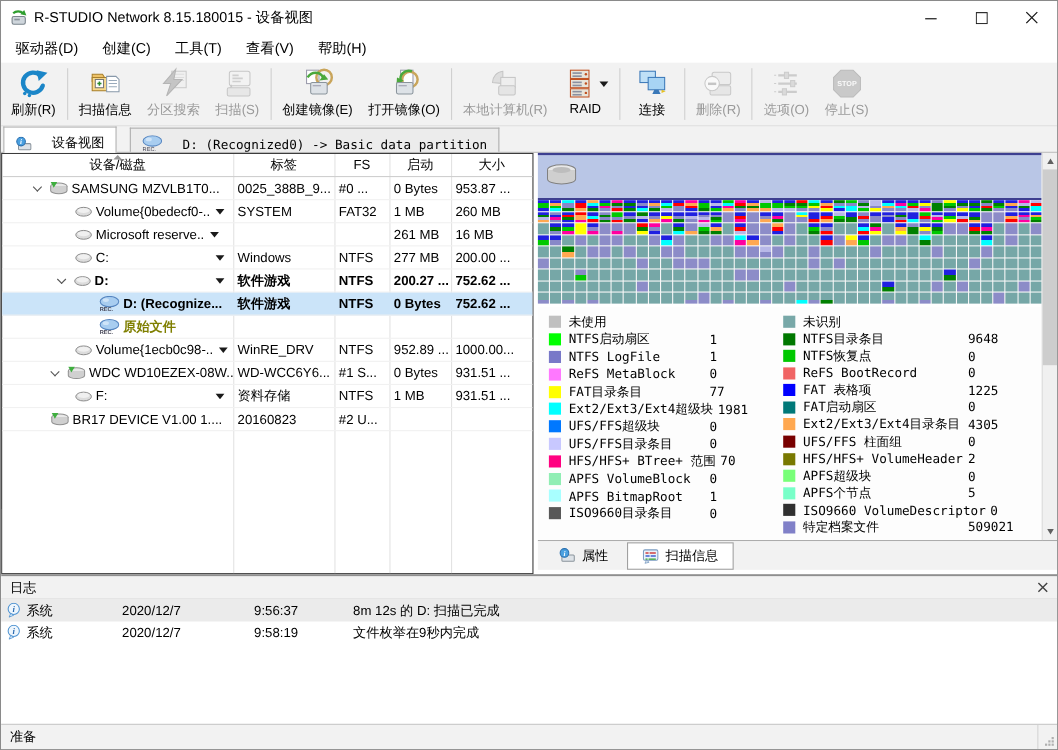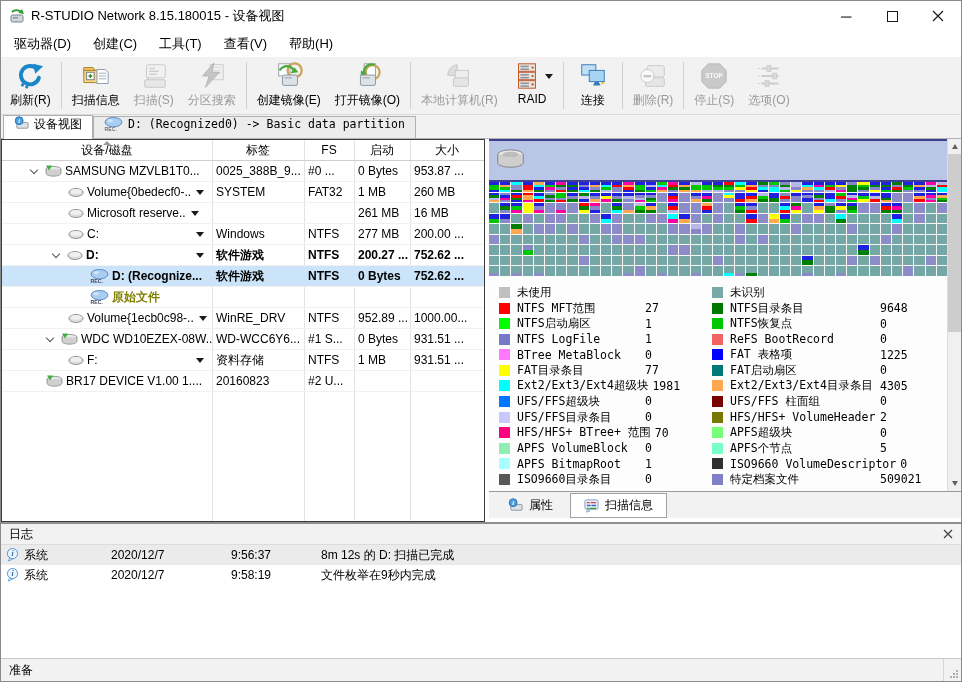--- a/index.html
+++ b/index.html
@@ -20,21 +20,21 @@
 .tb-group{display:flex}
 .tb-btn{display:flex;flex-direction:column;align-items:center;padding:3px 7px 0;min-width:52px}
 .tb-icnrow{height:32px;display:flex;align-items:center;justify-content:center;gap:3px}
 .tb-label{font-size:12px;margin-top:0;white-space:nowrap}
 .tb-btn.disabled .tb-icnrow{filter:grayscale(1) opacity(.55)}
 .tb-btn.disabled .tb-label{color:#9a9a9a}
 .tb-sep{width:1px;background:#d0d0d0;margin:5px 3px}
 .tb-drop{width:0;height:0;border-left:4px solid transparent;border-right:4px solid transparent;border-top:5px solid #1a1a1a}
 
 .tabbar{height:24px;background:#f2f2f2;display:flex;align-items:flex-end;border-bottom:1px solid #b4b4b4;padding-left:2px;flex:0 0 auto}
-.tab{display:flex;align-items:flex-start;gap:5px;height:22px;padding:0 10px;border:1px solid #b0b0b0;border-bottom:none;margin-right:0;background:#ececec;font-size:12px;white-space:nowrap}
+.tab{display:flex;align-items:flex-end;gap:18px;height:22px;padding:0 10px;border:1px solid #b0b0b0;border-bottom:none;margin-right:12px;background:#ececec;font-size:12px;white-space:nowrap}
 .tab.active{background:#fff;height:24px;margin-bottom:-1px;z-index:2;position:relative}
 .tab.mono span.tab-label{font-family:"DejaVu Sans Mono",monospace;font-size:11.5px}
 
 .main{display:flex;height:383px;flex:0 0 auto;background:#fff}
 .left-panel{width:484px;border:1px solid #3c3c3c;position:relative;display:flex;flex-direction:column;background:#fff}
 .vline{position:absolute;top:0;bottom:0;width:1px;background:#e3e3e3;z-index:0}
 .tree-header{display:flex;height:21px;border-bottom:1px solid #cfcfcf;flex:0 0 auto;position:relative;z-index:1}
 .th-cell{display:flex;align-items:center;justify-content:center;font-size:12px;position:relative}
 .sortmark{position:absolute;top:1px;left:50%;margin-left:-4px;width:0;height:0;border-left:4px solid transparent;border-right:4px solid transparent;border-bottom:4px solid #9a9a9a}
 .c1{width:210px}.c2{width:92px}.c3{width:50px}.c4{width:56px}.c5{flex:1}
@@ -165,40 +165,40 @@
                 <path d="M19 13h8M19 16h8M19 19h8" stroke="#9ab"></path>
               </svg>
             </span>
           </div>
           <span class="tb-label">扫描信息</span>
         </div>
         <div class="tb-btn disabled">
           <div class="tb-icnrow">
             <span class="ticn">
               <svg viewBox="0 0 32 32" width="30" height="30">
+                <rect x="14" y="4" width="14" height="16" fill="#eee" stroke="#aaa"></rect>
+                <path d="M16 7h10M16 10h10M16 13h10" stroke="#ccc"></path>
+                <polygon points="18,2 6,16 13,16 9,28 24,12 16,12" fill="#9aa2aa" stroke="#7a848c"></polygon>
+              </svg>
+            </span>
+          </div>
+          <span class="tb-label">分区搜索</span>
+        </div>
+        <div class="tb-btn disabled">
+          <div class="tb-icnrow">
+            <span class="ticn">
+              <svg viewBox="0 0 32 32" width="30" height="30">
                 <rect x="8" y="4" width="20" height="14" rx="2" fill="#eef2f6" stroke="#9aa6b0"></rect>
                 <path d="M11 8h6M11 11h10M11 14h8" stroke="#8fb8d8" stroke-width="1.6"></path>
                 <path d="M10 18l-3 5h4z" fill="#dde5ea" stroke="#9aa6b0"></path>
                 <rect x="6" y="20" width="22" height="8" rx="1.5" fill="#d9dee3" stroke="#9aa6b0"></rect>
               </svg>
             </span>
           </div>
           <span class="tb-label">扫描(S)</span>
-        </div>
-        <div class="tb-btn disabled">
-          <div class="tb-icnrow">
-            <span class="ticn">
-              <svg viewBox="0 0 32 32" width="30" height="30">
-                <rect x="14" y="4" width="14" height="16" fill="#eee" stroke="#aaa"></rect>
-                <path d="M16 7h10M16 10h10M16 13h10" stroke="#ccc"></path>
-                <polygon points="18,2 6,16 13,16 9,28 24,12 16,12" fill="#9aa2aa" stroke="#7a848c"></polygon>
-              </svg>
-            </span>
-          </div>
-          <span class="tb-label">分区搜索</span>
         </div>
       </div>
       <div class="tb-sep"></div>
       <div class="tb-group">
         <div class="tb-btn">
           <div class="tb-icnrow">
             <span class="ticn">
               <svg viewBox="0 0 32 32" width="30" height="30">
                 <rect x="5" y="3" width="12" height="13" fill="#fff" stroke="#99a"></rect>
                 <circle cx="22" cy="10" r="7.5" fill="none" stroke="#c9a55b" stroke-width="2.4"></circle>
@@ -301,48 +301,48 @@
           </div>
           <span class="tb-label">删除(R)</span>
         </div>
       </div>
       <div class="tb-sep"></div>
       <div class="tb-group">
         <div class="tb-btn disabled">
           <div class="tb-icnrow">
             <span class="ticn">
               <svg viewBox="0 0 32 32" width="30" height="30">
-                <polygon points="10,3 22,3 29,10 29,22 22,29 10,29 3,22 3,10" fill="#a8a8a8" stroke="#8c8c8c"></polygon>
-                <text x="16" y="18.5" font-size="7" font-weight="bold" fill="#fff" text-anchor="middle" font-family="sans-serif">STOP</text>
-              </svg>
-            </span>
-          </div>
-          <span class="tb-label">停止(S)</span>
-        </div>
-        <div class="tb-btn disabled">
-          <div class="tb-icnrow">
-            <span class="ticn">
-              <svg viewBox="0 0 32 32" width="30" height="30">
                 <g stroke="#a8adb2" stroke-width="2">
                   <path d="M8 8h6M18 8h8"></path>
                   <path d="M8 16h12M24 16h2"></path>
                   <path d="M8 24h4M16 24h10"></path>
                 </g>
                 <g fill="#c2c7cc" stroke="#a8adb2">
                   <rect x="14" y="5" width="4" height="6"></rect>
                   <rect x="20" y="13" width="4" height="6"></rect>
                   <rect x="12" y="21" width="4" height="6"></rect>
                 </g>
                 <g stroke="#a8adb2" stroke-dasharray="2 2">
                   <path d="M4 8h3M4 16h3M4 24h3"></path>
                 </g>
               </svg>
             </span>
           </div>
           <span class="tb-label">选项(O)</span>
+        </div>
+        <div class="tb-btn disabled">
+          <div class="tb-icnrow">
+            <span class="ticn">
+              <svg viewBox="0 0 32 32" width="30" height="30">
+                <polygon points="10,3 22,3 29,10 29,22 22,29 10,29 3,22 3,10" fill="#a8a8a8" stroke="#8c8c8c"></polygon>
+                <text x="16" y="18.5" font-size="7" font-weight="bold" fill="#fff" text-anchor="middle" font-family="sans-serif">STOP</text>
+              </svg>
+            </span>
+          </div>
+          <span class="tb-label">停止(S)</span>
         </div>
       </div>
     </div>
 
   <div class="tabbar" id="tabbar">
       <div class="tab active">
         <span class="ticn">
           <svg viewBox="0 0 16 16" width="15" height="15">
             <rect x="3" y="7" width="12" height="6" rx="1" fill="#dde2e7" stroke="#8a949c"></rect>
             <circle cx="5.5" cy="5" r="4.2" fill="#4aa0e0" stroke="#2a70b0"></circle>
@@ -962,37 +962,32 @@
               <div class="map-cell" style="background:#76a7a7"></div>
             </div>
           <div class="legend">
             <div class="lg-col left" id="legend-left">
                 <div class="lg-item">
                   <span class="lg-chip" style="background:#c0c0c0"></span>
                   <span class="lg-label">未使用</span>
                   <span class="lg-count"></span>
                 </div>
                 <div class="lg-item">
-                  <span class="lg-chip" style="background:#ff0000"></span>
-                  <span class="lg-label">NTFS MFT范围</span>
-                  <span class="lg-count">27</span>
-                </div>
-                <div class="lg-item">
                   <span class="lg-chip" style="background:#00ff00"></span>
                   <span class="lg-label">NTFS启动扇区</span>
                   <span class="lg-count">1</span>
                 </div>
                 <div class="lg-item">
                   <span class="lg-chip" style="background:#7878c8"></span>
                   <span class="lg-label">NTFS LogFile</span>
                   <span class="lg-count">1</span>
                 </div>
                 <div class="lg-item">
                   <span class="lg-chip" style="background:#ff78ff"></span>
-                  <span class="lg-label">BTree MetaBlock</span>
+                  <span class="lg-label">ReFS MetaBlock</span>
                   <span class="lg-count">0</span>
                 </div>
                 <div class="lg-item">
                   <span class="lg-chip" style="background:#ffff00"></span>
                   <span class="lg-label">FAT目录条目</span>
                   <span class="lg-count">77</span>
                 </div>
                 <div class="lg-item">
                   <span class="lg-chip" style="background:#00ffff"></span>
                   <span class="lg-label">Ext2/Ext3/Ext4超级块</span>

